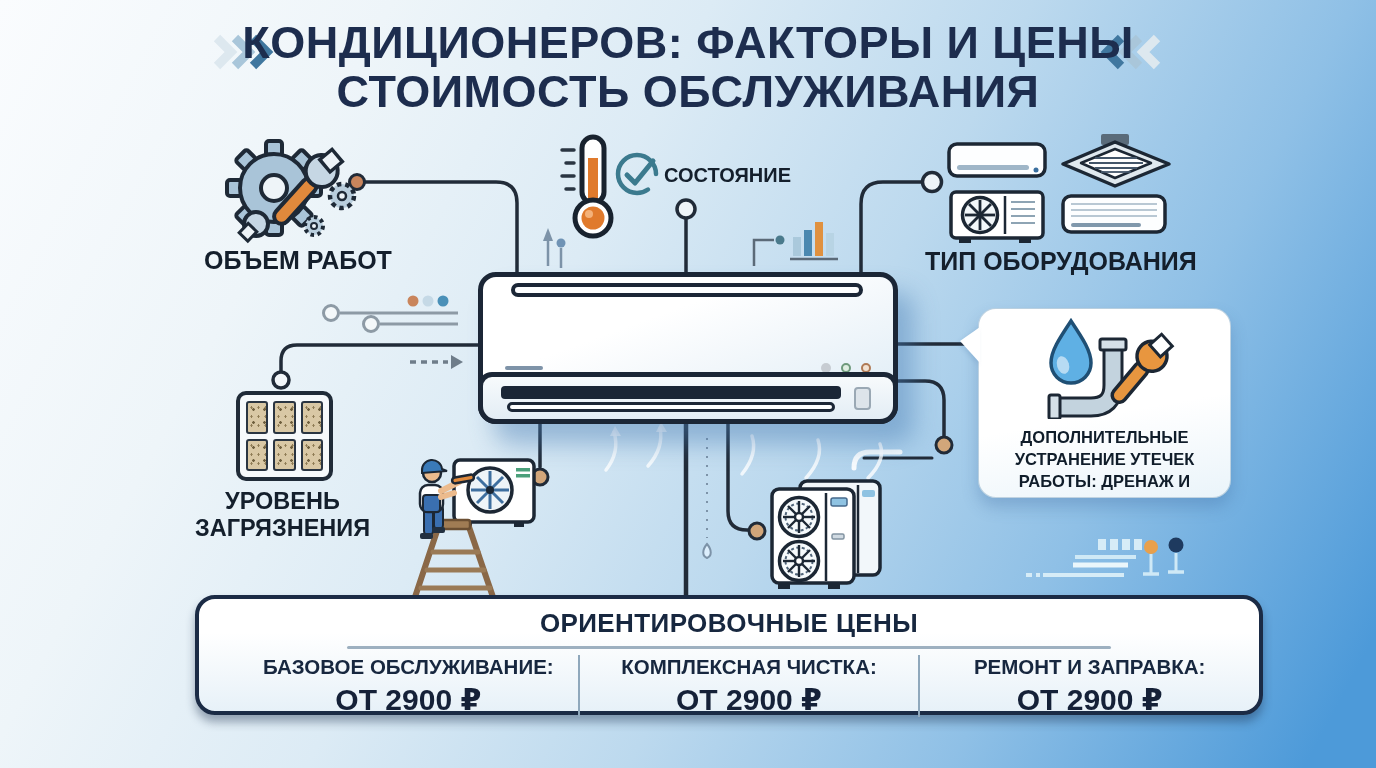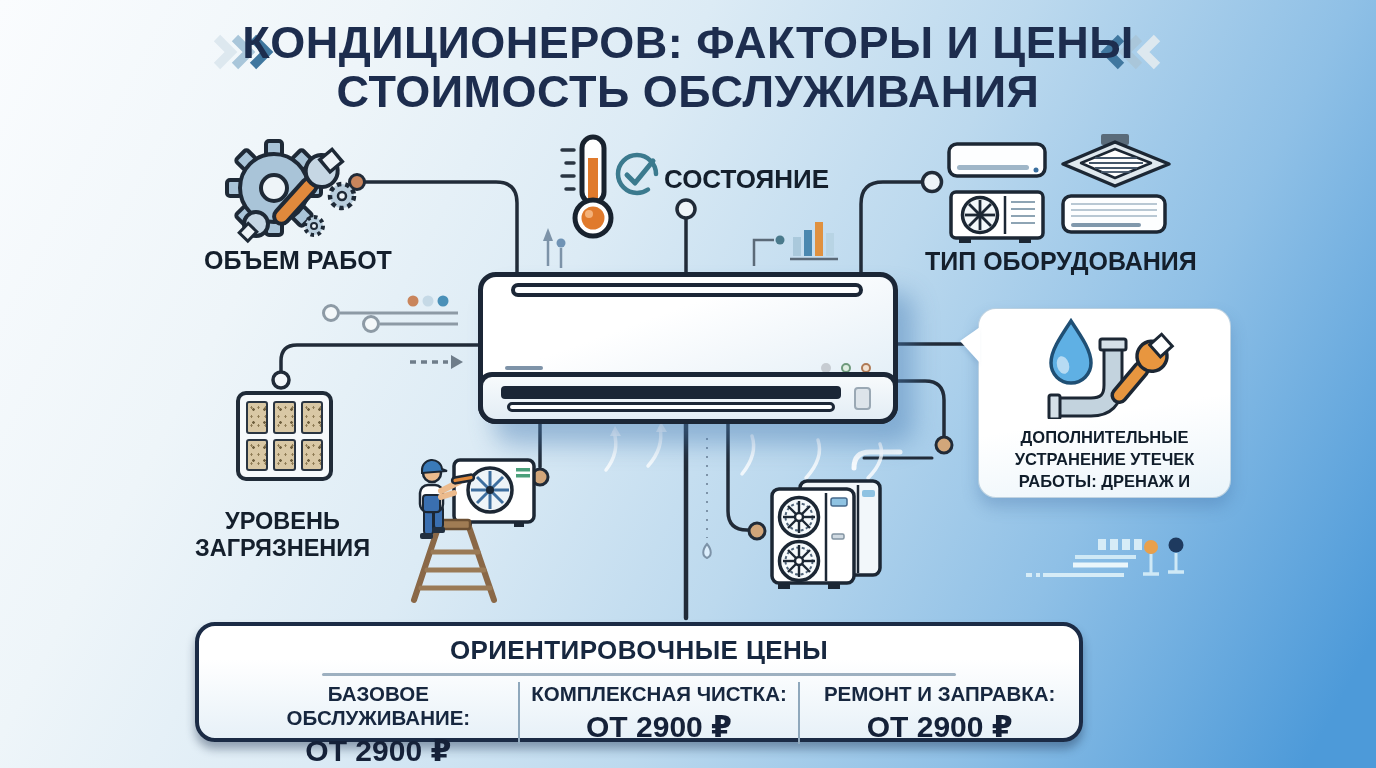--- a/index.html
+++ b/index.html
@@ -59,21 +59,21 @@
   .bubble{ left:978px; top:308px; width:253px; height:190px;
     background:linear-gradient(170deg,#ffffff 55%,#eaf4fa 100%);
     border:1px solid rgba(140,175,200,.55); border-radius:18px;
     box-shadow:0 9px 16px rgba(50,95,150,.28); text-align:center; }
   .bubble-tail{ position:absolute; left:-19px; top:18px; width:0; height:0;
     border-top:14px solid transparent; border-bottom:22px solid transparent; border-right:20px solid #ffffff;
     filter:drop-shadow(-2px 2px 2px rgba(50,95,150,.15)); }
   .bubble-text{ margin-top:4px; font-weight:800; font-size:16.5px; line-height:1.32; color:#101d2a; }
 
   
-  .panel{ left:195px; top:622px; width:888px; height:120px;
+  .panel{ left:195px; top:595px; width:1068px; height:120px;
     background:linear-gradient(180deg,#ffffff 30%,#e7f1f8 100%);
     border:4px solid #1b2b45; border-radius:20px;
     box-shadow:0 7px 10px rgba(25,45,75,.4); }
   .panel-title{ text-align:center; font-weight:800; font-size:26px; color:#17273f; margin-top:9px; letter-spacing:.4px;}
   .panel-divider{ width:72%; height:2.5px; background:#9db0c0; margin:7px auto 0; border-radius:2px; }
   .panel-cols{ display:flex; margin-top:6px; height:62px;padding-left:40px; }
   .panel-col{ flex:1; text-align:center; }
   .panel-col + .panel-col{ border-left:2.5px solid #8fa8bc; }
   .panel-col .lbl{ font-weight:800; font-size:20.5px; color:#17273f; }
   .panel-col .val{ font-weight:800; font-size:30px; color:#152138; margin-top:3px; }
@@ -243,21 +243,21 @@
       <circle cx="37" cy="86" r="11.5" fill="#e07a2c"></circle>
       <circle cx="33" cy="82" r="4" fill="#f4b27a"></circle>
     </svg>
   </div>
   <div class="el" style="left:612px; top:149px;">
     <svg width="50" height="50" viewBox="0 0 50 50">
       <circle cx="25" cy="25" r="19" fill="none" stroke="#3b7a8e" stroke-width="4.5" stroke-dasharray="102 18" stroke-dashoffset="-18" stroke-linecap="round"></circle>
       <polyline points="15,26 23,34 41,12" fill="none" stroke="#3b7a8e" stroke-width="5" stroke-linecap="round" stroke-linejoin="round"></polyline>
     </svg>
   </div>
-  <div class="el factor-label" style="left:664px; top:164px; font-size:26px;">СОСТОЯНИЕ</div>
+  <div class="el factor-label" style="left:664px; top:164px; font-size:20px;">СОСТОЯНИЕ</div>
 
   <div class="el" style="left:943px; top:134px;">
     <svg width="232" height="112" viewBox="0 0 232 112">
 
       <rect x="6" y="10" width="96" height="32" rx="8" fill="#fdfeff" stroke="#1c2734" stroke-width="3.5"></rect>
       <rect x="14" y="31" width="72" height="5" rx="2.5" fill="#9fb6c8"></rect>
       <circle cx="93" cy="36" r="2.5" fill="#3a6f9f"></circle>
 
       <rect x="158" y="0" width="28" height="11" rx="2" fill="#5a6b7a"></rect>
       <path d="M 120 30 L 172 8 L 226 30 L 172 52 Z" fill="#dfe8ee" stroke="#1c2734" stroke-width="3.5" stroke-linejoin="round"></path>
@@ -313,21 +313,21 @@
   </div>
 
   <div class="el filter">
     <div class="filter-cell"></div>
       <div class="filter-cell"></div>
     <div class="filter-cell"></div>
       <div class="filter-cell"></div>
     <div class="filter-cell"></div>
       <div class="filter-cell"></div>
   </div>
-  <div class="el factor-label" style="left:170px; top:508px; width:225px; text-align:center; font-size:23.5px; line-height:1.15;">
+  <div class="el factor-label" style="left:170px; top:488px; width:225px; text-align:center; font-size:23.5px; line-height:1.15;">
     <div>УРОВЕНЬ</div>
     <div>ЗАГРЯЗНЕНИЯ</div>
   </div>
 
   <div class="el" style="left:392px; top:452px;">
     <svg width="152" height="155" viewBox="0 0 152 155">
 
       <rect x="62" y="8" width="80" height="62" rx="6" fill="#ffffff" stroke="#1c2734" stroke-width="3.5"></rect>
       <circle cx="98" cy="38" r="22" fill="#eef4f8" stroke="#1c2734" stroke-width="3.5"></circle>
       <g stroke="#3f6f9f" stroke-width="3">

